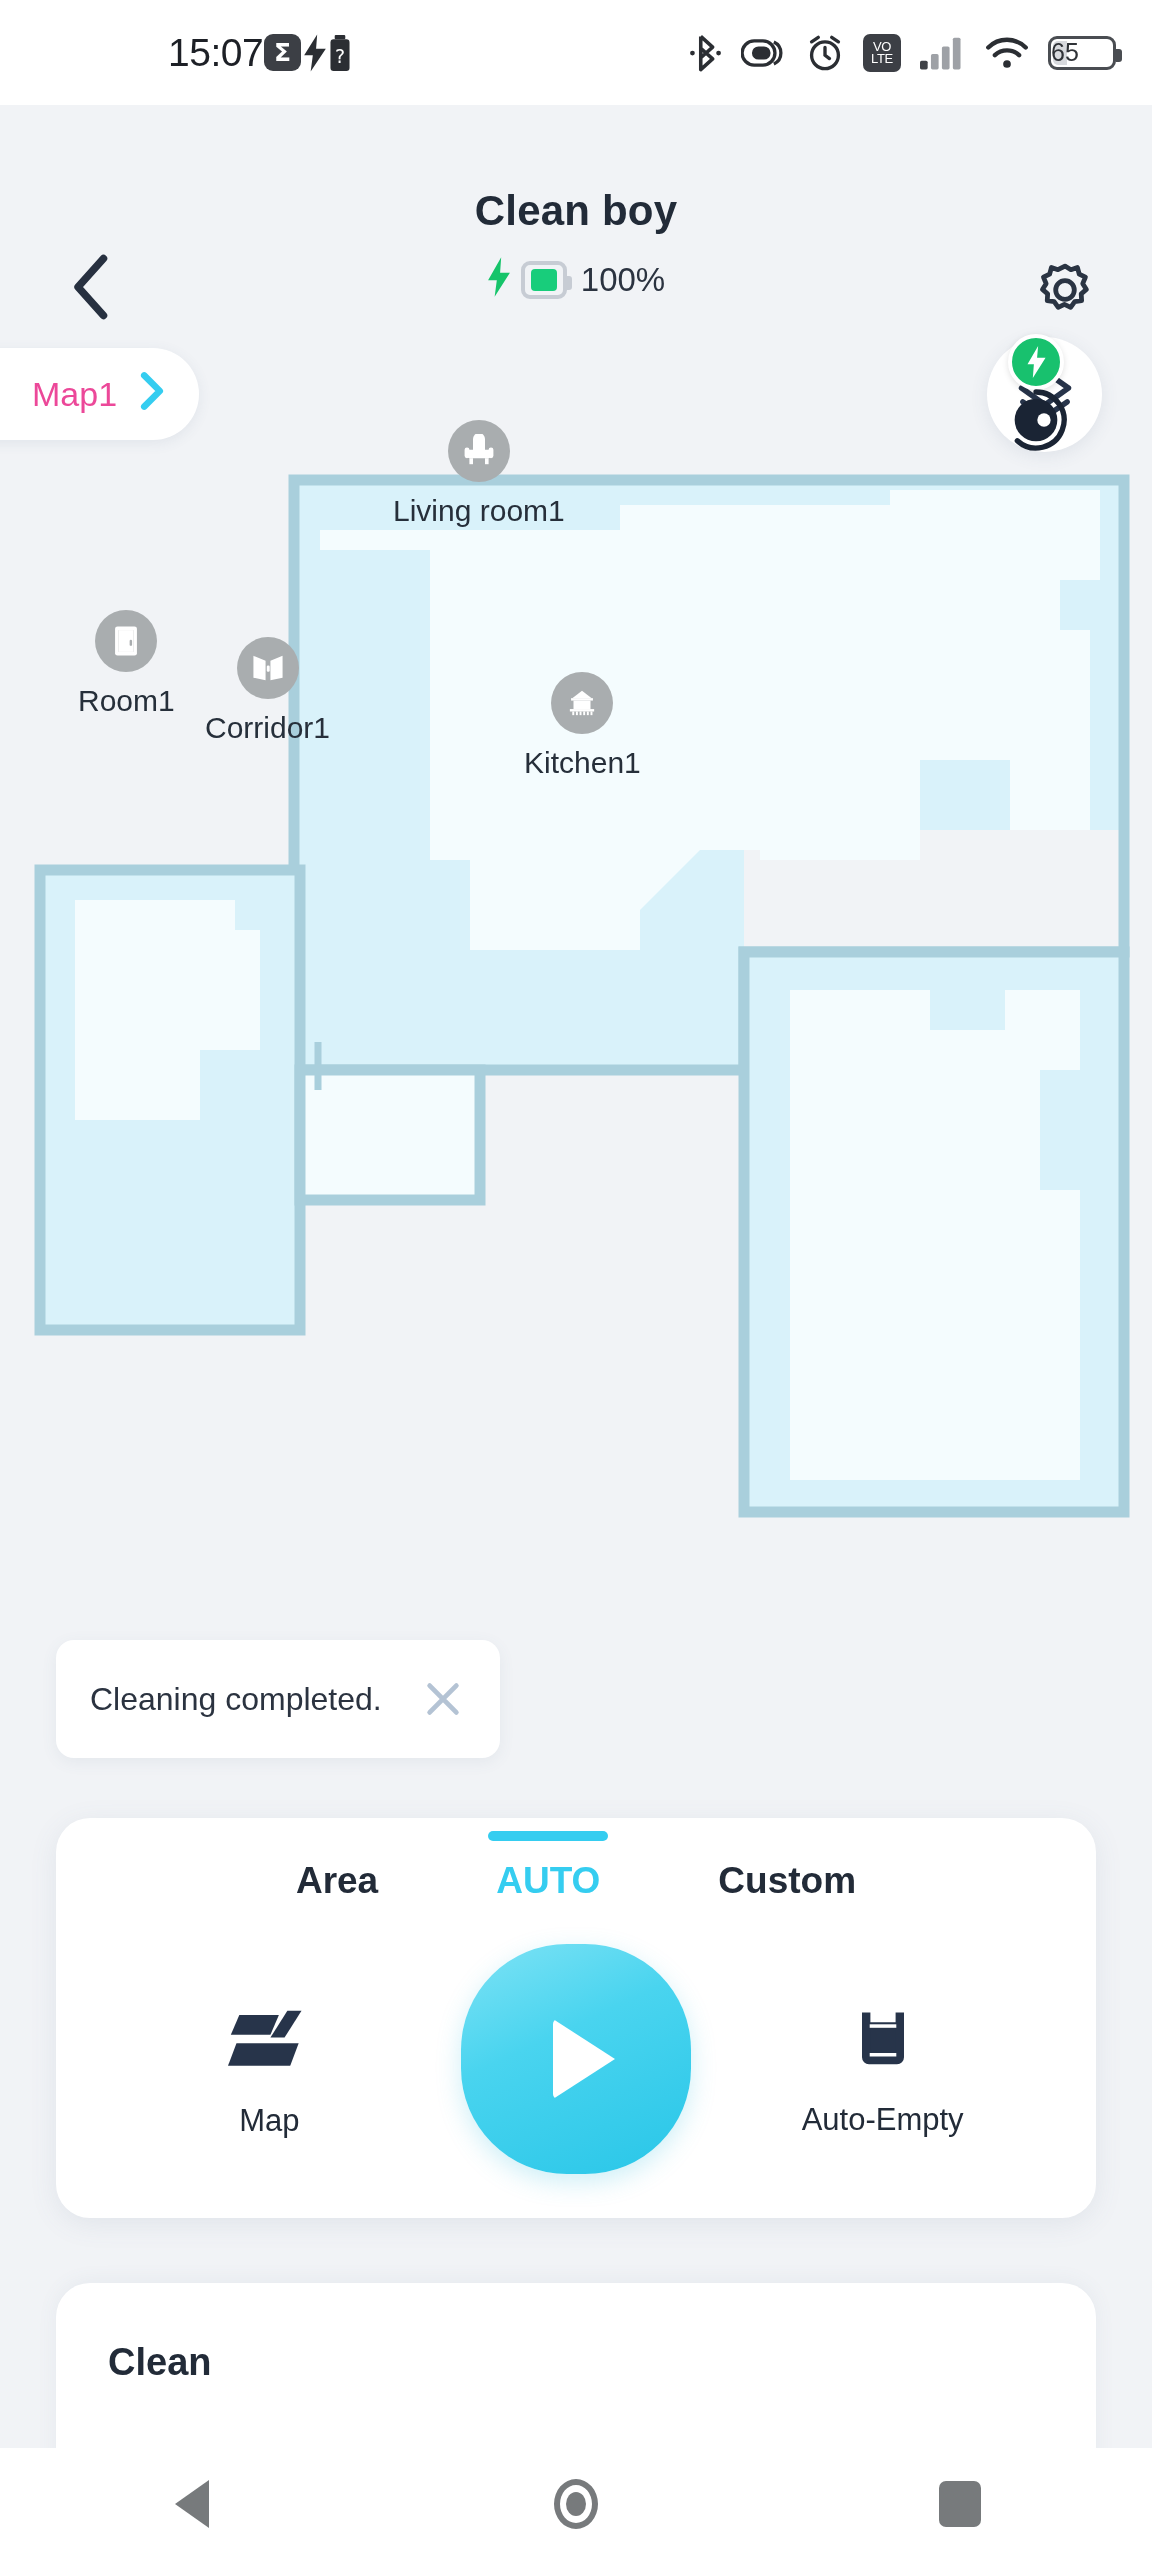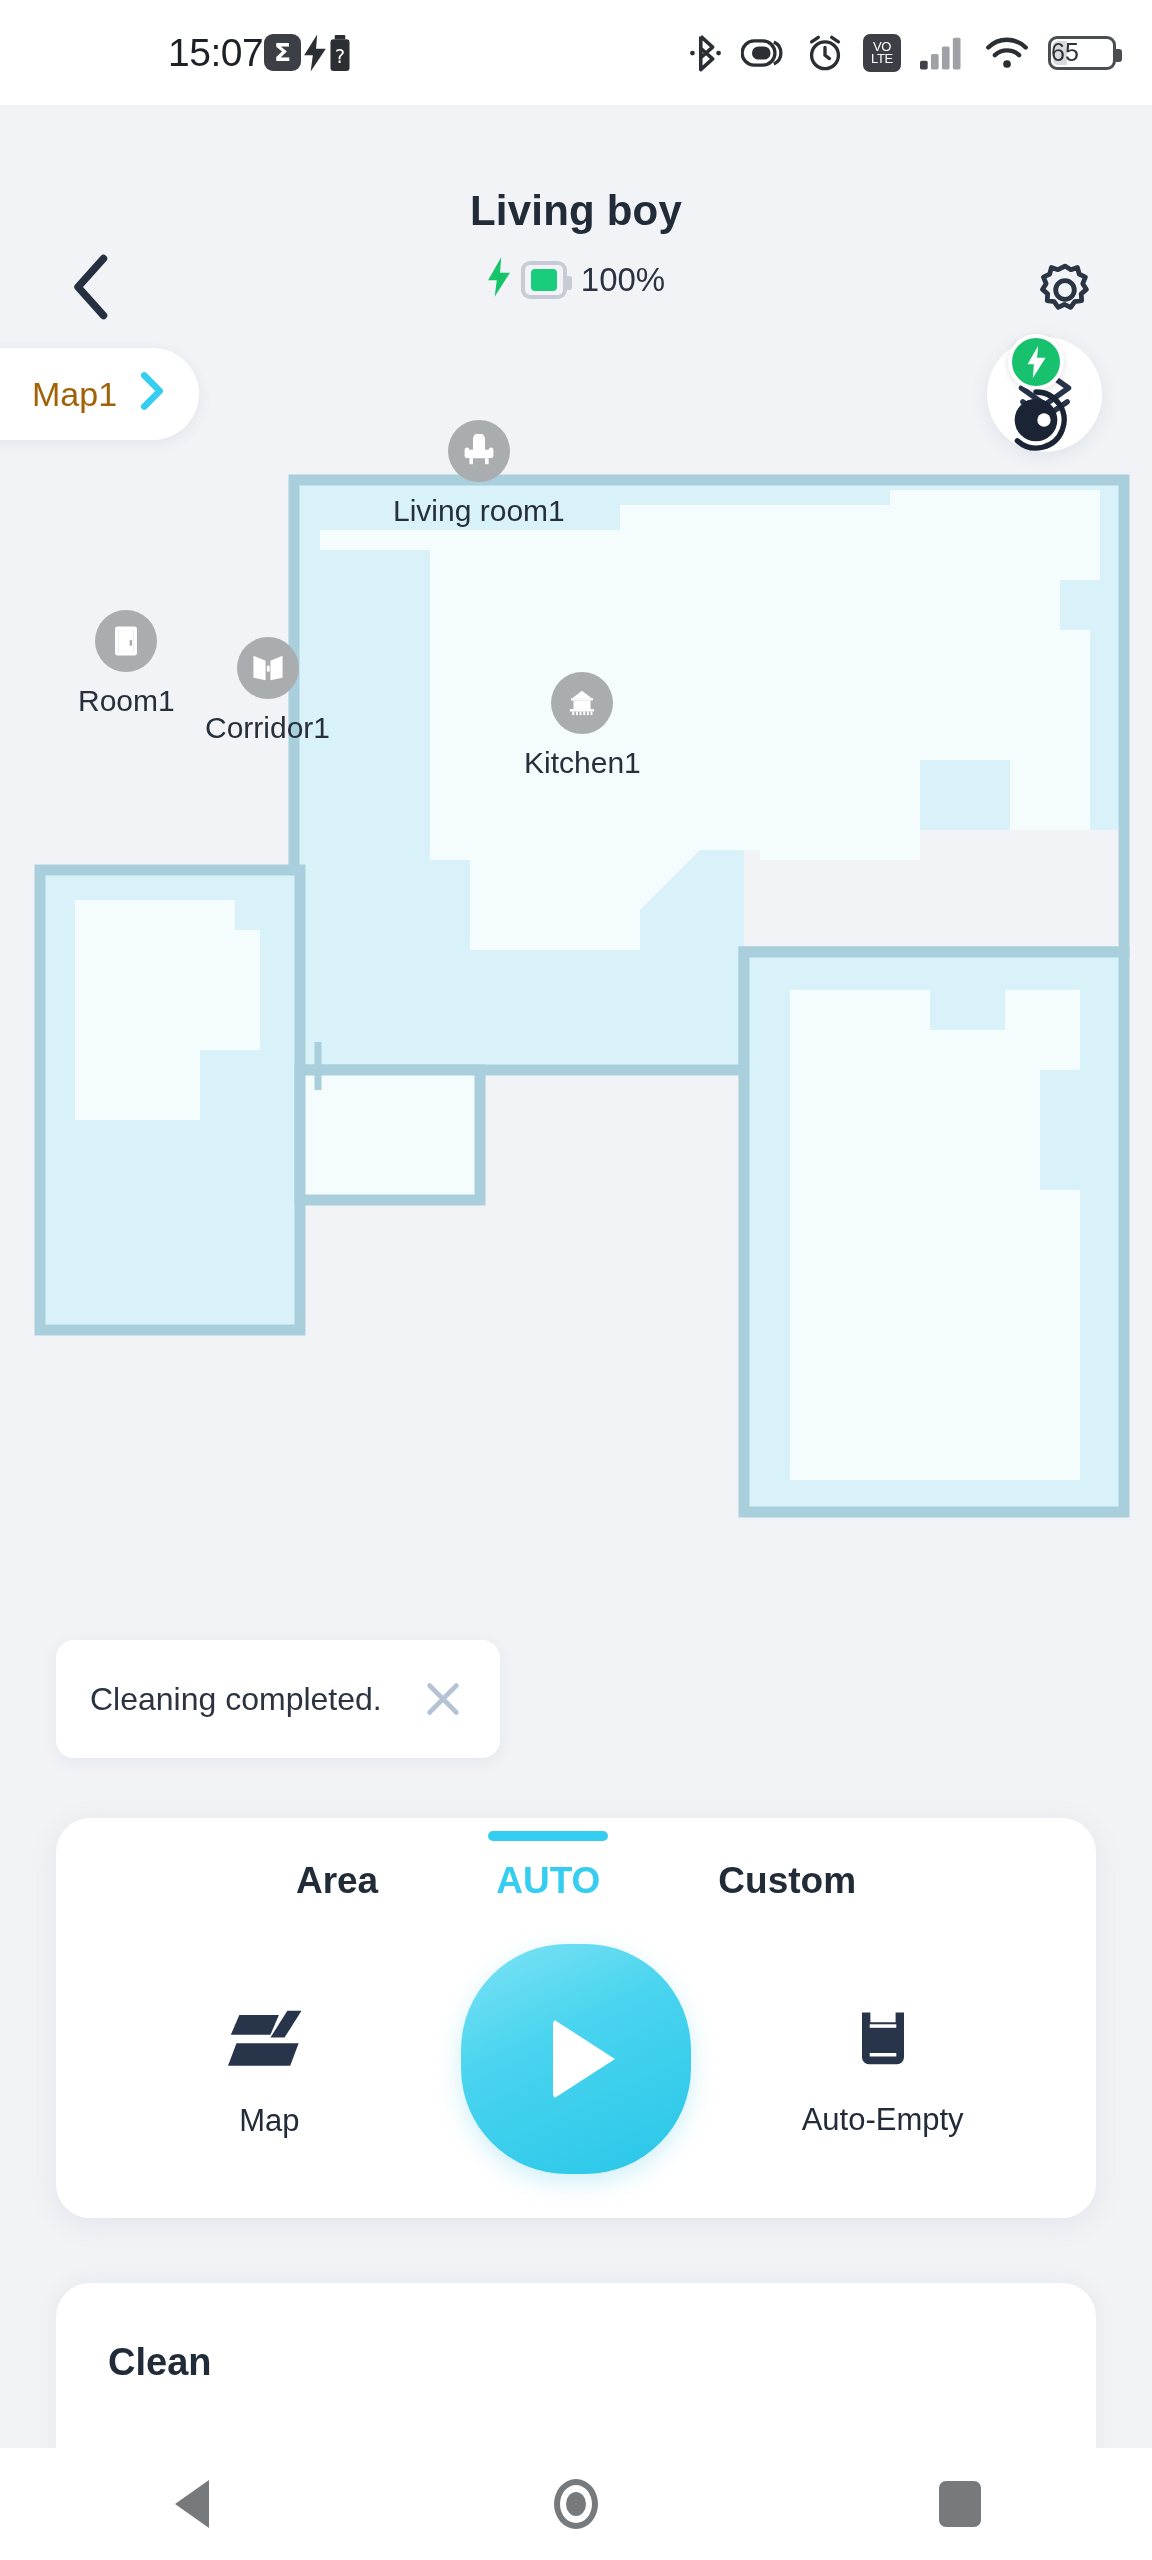--- a/index.html
+++ b/index.html
@@ -70,21 +70,21 @@
 
   
   .map-pill{
     position:absolute; left:-40px; top:348px;
     height:92px; min-width:220px;
     background:#ffffff; border-radius:0 52px 52px 0;
     display:flex; align-items:center; padding:0 34px 0 72px; gap:22px;
     box-shadow:0 3px 14px rgba(70,90,120,.09);
     cursor:pointer;
   }
-  .map-pill-label{ font-size:34px; color:#a16207; }
+  .map-pill-label{ font-size:34px; color:#ec4899; }
   .chev-cyan{ color:#35cdf0; font-size:37px; font-weight:700; line-height:1; }
 
   
   .layers-btn{
     position:absolute; right:50px; top:337px; width:115px; height:115px;
     border-radius:50%; background:#fff;
     display:flex; align-items:center; justify-content:center;
     box-shadow:0 4px 18px rgba(70,90,120,.10);
     cursor:pointer;
   }
@@ -243,21 +243,21 @@
     </div>
   </div>
 
   <div class="appheader">
     <div class="back-btn">
       <svg width="46" height="66" viewBox="0 0 30 44">
         <path d="M24 3 L7 22 L24 41" fill="none" stroke="#273040" stroke-width="5" stroke-linecap="round" stroke-linejoin="round"></path>
       </svg>
     </div>
     <div class="title-block">
-      <div class="dev-title">Living boy</div>
+      <div class="dev-title">Clean boy</div>
       <div class="dev-batt">
         <span class="bolt-g">
           <svg width="24" height="40" viewBox="0 0 22 36">
               <path d="M13 0 L1 21 H9 L7 36 L21 14 H12 Z" fill="#16c46a"></path>
             </svg>
         </span>
         <span class="mini-batt">
             <i></i>
           </span>
         <span class="batt-pct">100%</span>

